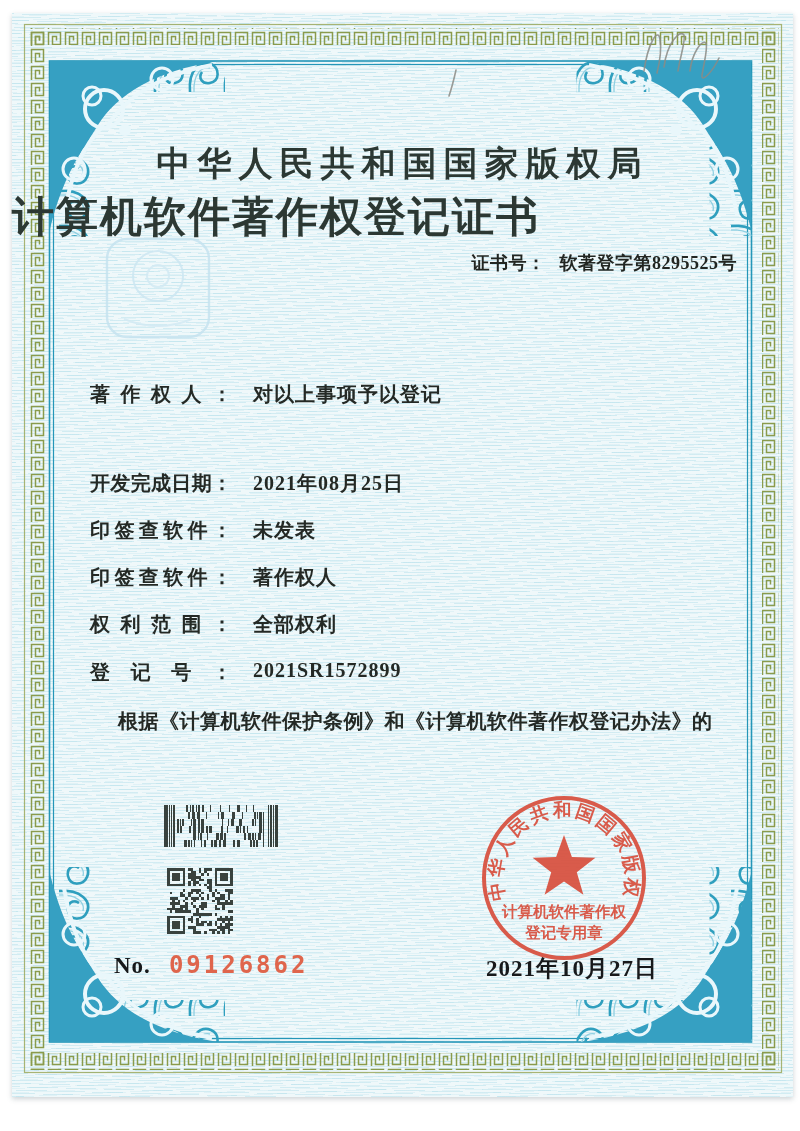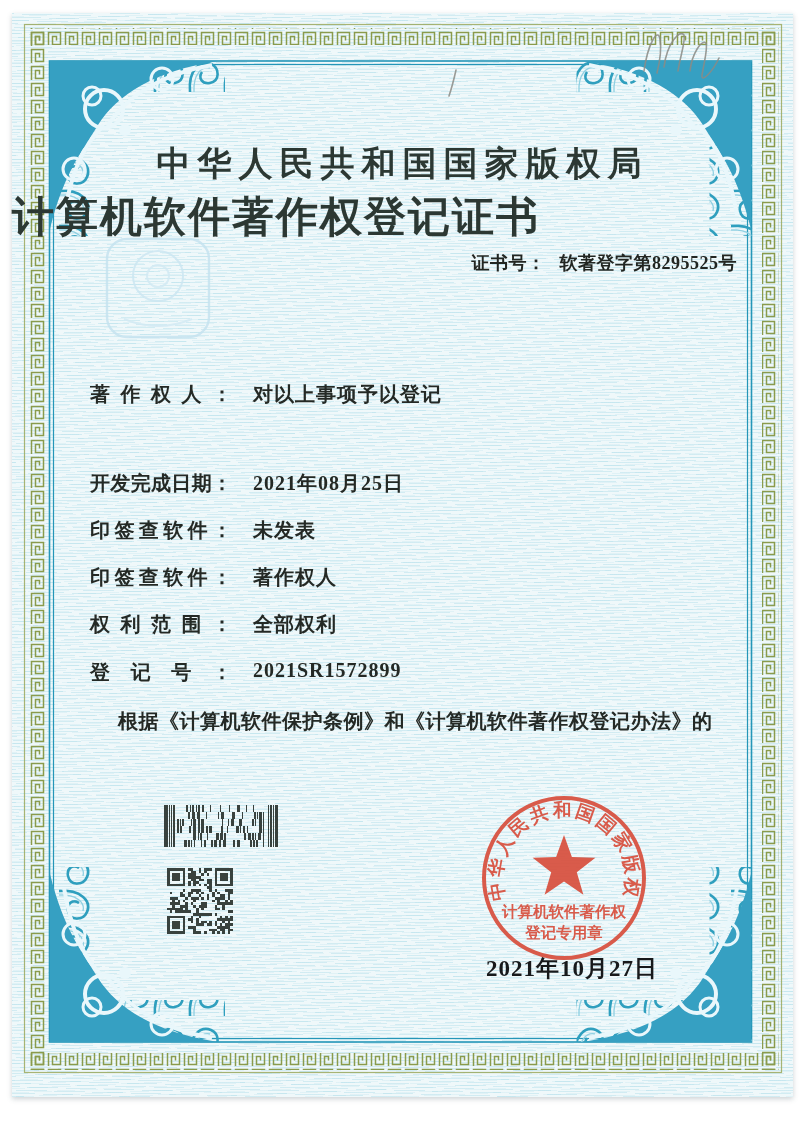--- a/index.html
+++ b/index.html
@@ -452,20 +452,24 @@
         <rect x="10" y="24" width="1" height="1" fill="#39423e"></rect>
         <rect x="11" y="24" width="1" height="1" fill="#39423e"></rect>
         <rect x="12" y="24" width="1" height="1" fill="#39423e"></rect>
         <rect x="14" y="24" width="1" height="1" fill="#39423e"></rect>
         <rect x="17" y="24" width="1" height="1" fill="#39423e"></rect>
         <rect x="19" y="24" width="1" height="1" fill="#39423e"></rect>
         <rect x="21" y="24" width="1" height="1" fill="#39423e"></rect>
         <rect x="23" y="24" width="1" height="1" fill="#39423e"></rect>
       </svg>
 
+    <div class="serial">
+      <span class="no">No.</span>
+      <span class="num">09126862</span>
+    </div>
 
     <div class="issue-date">2021年10月27日</div>
 
     <svg class="seal" width="200" height="200" viewBox="0 0 200 200">
       <defs>
         <path id="sealArc" d="M41.7,121.2 A62,62 0 1 1 158.3,121.2" fill="none"></path>
       </defs>
       <circle cx="100" cy="100" r="80" fill="none" stroke="#d8503e" stroke-width="4"></circle>
       <path d="M100,57 L107.9,79.1 L131.4,79.8 L112.8,94.2 L119.4,116.7 L100,103.5 L80.6,116.7 L87.2,94.2 L68.6,79.8 L92.1,79.1 Z" fill="#d8503e"></path>
       <text font-size="18.5" font-weight="bold" fill="#d8503e" letter-spacing="3">

